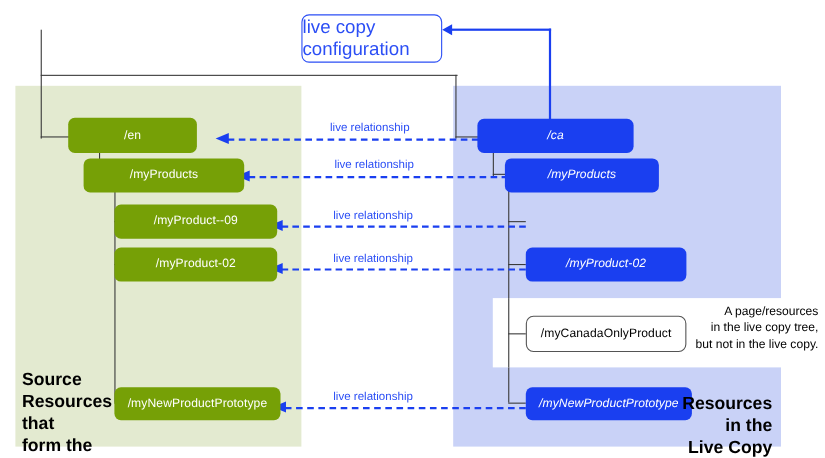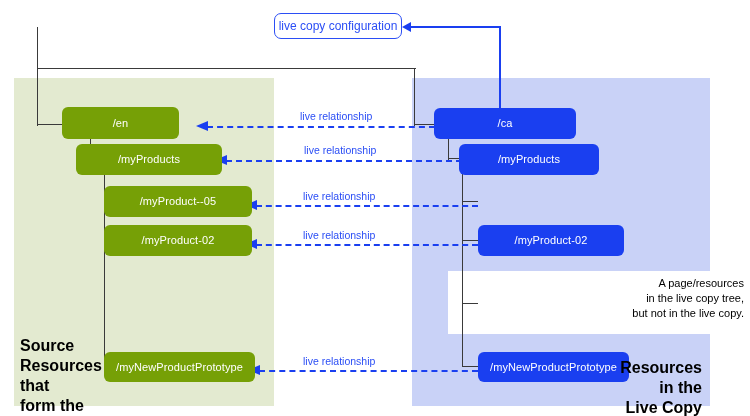--- a/index.html
+++ b/index.html
@@ -22,37 +22,37 @@
     box-sizing:border-box;
     border-radius:6px;
     color:#ffffff;
     font-size:11px;
     display:flex;align-items:center;justify-content:center;
     text-align:center;
     line-height:1.1;
     letter-spacing:.1px;
   }
   .node.green{background:#76a006;}
-  .node.blue{background:#1a3ff0;}
+  .node.blue{background:#1a3ff0;font-style:italic;}
   .node.plain{
     background:#ffffff;
     color:#000000;
     border:1.6px solid #545454;
     border-radius:7px;
   }
   
   .cfgbox{
     position:absolute;
-    left:274px;top:13px;width:128px;height:26px;
+    left:274px;top:13px;width:128px;height:44px;
     box-sizing:border-box;
     border:1.4px solid #2b4ef5;
     border-radius:7px;
     background:#ffffff;
     color:#2b4ef5;
-    font-size:12px;
+    font-size:17px;
     display:flex;align-items:center;justify-content:center;
   }
   
   .ln{position:absolute;background:#3a3a3a;}
   .lnv{width:1.4px;}
   .lnh{height:1.4px;}
   
   .blue-ln{position:absolute;background:#1a3ff0;}
   .blue-lnv{width:1.8px;}
   .blue-lnh{height:1.8px;}
@@ -176,37 +176,40 @@
   </div>
   <div class="rel-label" style="left:303px;top:355px;">live relationship</div>
 
   <div class="node green" style="left:62px;top:107px;width:117px;height:32px;">
     <span>/en</span>
   </div>
   <div class="node green" style="left:76px;top:144px;width:146px;height:31px;">
     <span>/myProducts</span>
   </div>
   <div class="node green" style="left:104px;top:186px;width:148px;height:31px;">
-    <span>/myProduct--05</span>
+    <span>/myProduct--09</span>
   </div>
   <div class="node green" style="left:104px;top:225px;width:148px;height:31px;">
     <span>/myProduct-02</span>
   </div>
   <div class="node green" style="left:104px;top:352px;width:151px;height:30px;">
     <span>/myNewProductPrototype</span>
   </div>
 
   <div class="node blue" style="left:434px;top:108px;width:142px;height:31px;">
     <span>/ca</span>
   </div>
   <div class="node blue" style="left:459px;top:144px;width:140px;height:31px;">
     <span>/myProducts</span>
   </div>
   <div class="node blue" style="left:478px;top:225px;width:146px;height:31px;">
     <span>/myProduct-02</span>
+  </div>
+  <div class="node plain" style="left:478px;top:287px;width:146px;height:33px;">
+    <span>/myCanadaOnlyProduct</span>
   </div>
   <div class="node blue" style="left:478px;top:352px;width:151px;height:30px;">
     <span>/myNewProductPrototype</span>
   </div>
 
   <div class="note">A page/resources
 in the live copy tree,
 but not in the live copy.</div>
   <div class="caption caption-blueprint">Source
 Resources

